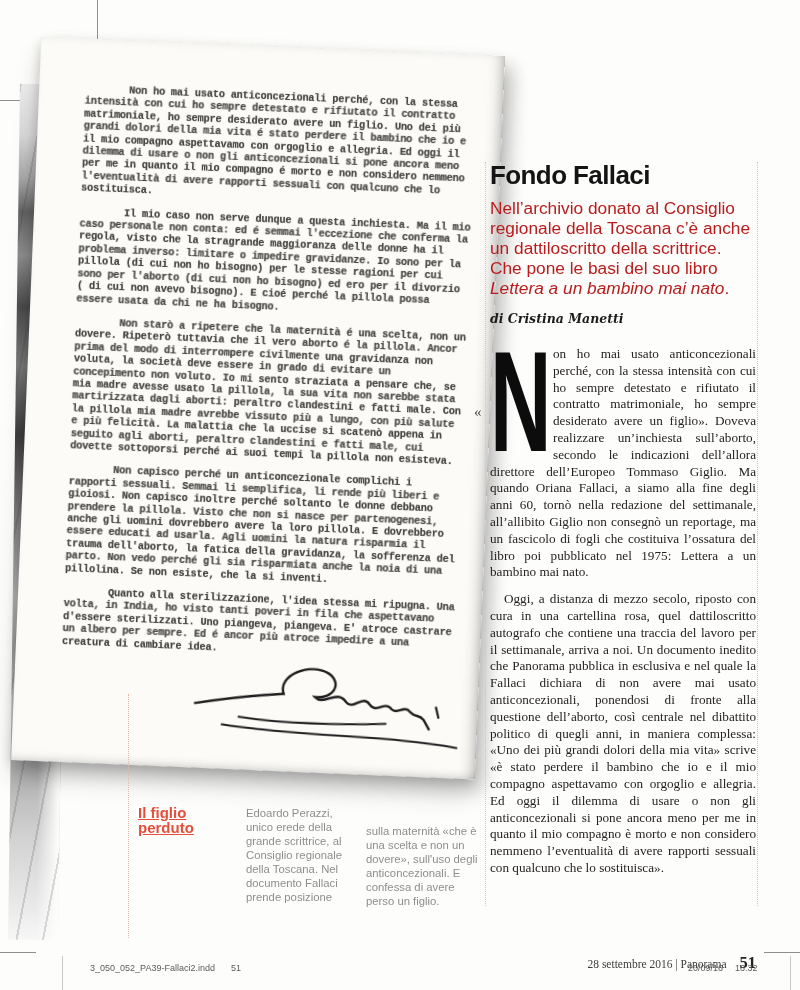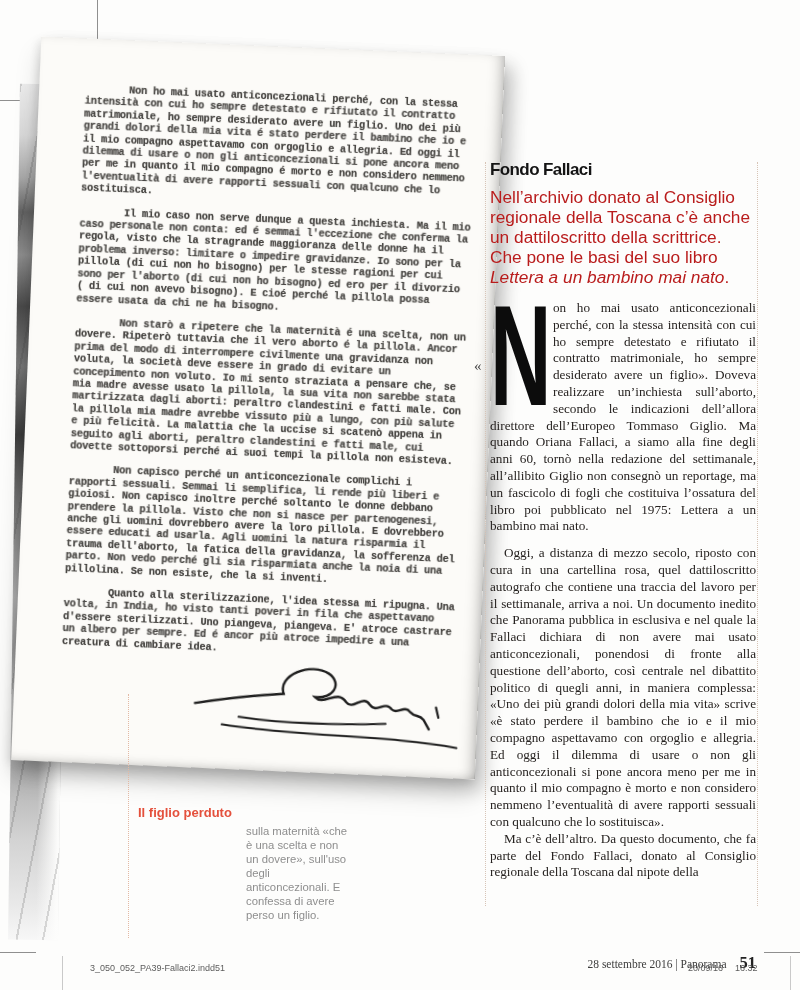--- a/index.html
+++ b/index.html
@@ -46,21 +46,21 @@
   .signature{display:block;margin:-14px 0 0 116px;}
 
   
   .guide{position:absolute;width:0;border-left:1px dotted #d7c4b6;}
   .g1{left:485px;top:162px;height:744px;}
   .g2{left:757px;top:162px;height:744px;}
   .g3{left:128px;top:694px;height:244px;border-left-color:#e3b9a4;}
 
   
   .article{position:absolute;left:490px;top:160px;width:266px;}
-  .headline{font-size:17px;font-weight:800;letter-spacing:-.6px;color:#141414;margin:0 0 7px;}
+  .headline{font-size:26px;font-weight:800;letter-spacing:-.6px;color:#141414;margin:0 0 7px;}
   .deck{font-size:17.3px;line-height:20px;color:#b91c1c;margin:0 0 13px;}
   .deck .it{font-style:italic;}
   .byline{font-family:"DejaVu Serif","Liberation Serif",serif;font-style:italic;font-weight:600;
     font-size:12.5px;color:#1c1c1c;margin:0 0 20px;}
   .body{font-family:"Liberation Serif",serif;font-size:13.2px;line-height:16.8px;
     text-align:justify;color:#262220;}
   .body p{margin:0 0 10px;position:relative;}
   .body .indent{text-indent:14px;margin-bottom:0;}
   .dropcap-box{float:left;width:54px;height:110px;margin:4px 9px 0 0;}
   .dropcap{display:block;font-family:"Liberation Sans",sans-serif;font-weight:900;
@@ -71,27 +71,27 @@
 
   
   .mag-footer{position:absolute;left:490px;top:906px;width:266px;display:flex;
     justify-content:flex-end;align-items:baseline;gap:13px;
     font-family:"Liberation Serif",serif;color:#3c3c3c;font-size:11.5px;margin-top:47px;}
   .mag-footer .pageno{font-size:16.5px;font-weight:700;color:#222;}
 
   
   .caption{position:absolute;left:138px;top:806px;width:340px;display:grid;
     grid-template-columns:96px 108px 112px;column-gap:12px;}
-  .cap-title{color:#e4503c;font-weight:800;font-size:13px;line-height:14.5px;margin:0 0 7px;}
+  .cap-title{color:#e4503c;font-weight:800;font-size:15px;line-height:14.5px;margin:0 0 7px;text-decoration:underline;}
   .cap-text{color:#8e8e8e;font-size:11.3px;line-height:14px;}
   .cap-col3{padding-top:18px;}
 
   
   .proof{position:absolute;left:0;top:963px;width:800px;font-size:9px;color:#5c5c5c;}
-  .proof .pl{position:absolute;left:90px;display:flex;gap:0;}
+  .proof .pl{position:absolute;left:90px;display:flex;gap:16px;}
   .proof .pr{position:absolute;left:688px;display:flex;gap:12px;}
 </style>
 </head>
 <body>
 
 <div class="sheet">
 
   <div class="mark m-top-v"></div>
   <div class="mark m-left-h"></div>
   <div class="mark m-botl-h"></div>
@@ -117,42 +117,43 @@
     </div>
   </div>
 
   <div class="guide g1"></div>
   <div class="guide g2"></div>
   <div class="guide g3"></div>
 
   <div class="article">
     <h1 class="headline">Fondo Fallaci</h1>
     <div class="deck"><span>Nell’archivio donato al Consiglio regionale della Toscana c’è anche un dattiloscritto della scrittrice. Che pone le basi del suo libro </span><span class="it">Lettera a un bambino mai nato</span><span>.</span></div>
+    <div class="byline">di Cristina Manetti</div>
 
     <div class="body">
       <p>
         <span class="open-quote">«</span>
         <span class="dropcap-box">
             <span class="dropcap">N</span>
           </span><span>on ho mai usato anticoncezionali perché, con la stessa intensità con cui ho sempre detestato e rifiutato il contratto matrimoniale, ho sempre desiderato avere un figlio». Doveva realizzare un’inchiesta sull’aborto, secondo le indicazioni dell’allora direttore dell’</span><span class="it">Europeo</span><span> Tommaso Giglio. Ma quando Oriana Fallaci, a siamo alla fine degli anni 60, tornò nella redazione del settimanale, all’allibito Giglio non consegnò un reportage, ma un fascicolo di fogli che costituiva l’ossatura del libro poi pubblicato nel 1975: </span><span class="it">Lettera a un bambino mai nato</span><span>.</span>
       </p>
       <p class="indent"><span class="b">Oggi, a distanza di mezzo secolo, riposto con cura in una cartellina rosa,</span><span> quel dattiloscritto autografo che contiene una traccia del lavoro per il settimanale, arriva a noi. Un documento inedito che </span><span class="it">Panorama</span><span> pubblica in esclusiva e nel quale la Fallaci dichiara di non avere mai usato anticoncezionali, ponendosi di fronte alla questione dell’aborto, così centrale nel dibattito politico di quegli anni, in maniera complessa: «Uno dei più grandi dolori della mia vita» scrive «è stato perdere il bambino che io e il mio compagno aspettavamo con orgoglio e allegria. Ed oggi il dilemma di usare o non gli anticoncezionali si pone ancora meno per me in quanto il mio compagno è morto e non considero nemmeno l’eventualità di avere rapporti sessuali con qualcuno che lo sostituisca».</span></p>
-      <p class="indent">Ma c’è dell’altro. Da questo documento, che fa parte del Fondo Fallaci, donato al Consiglio regionale della Toscana dal nipote della</p>
     </div>
   </div>
 
   <div class="mag-footer">
     <span>28 settembre 2016  |  Panorama</span>
     <span class="pageno">51</span>
   </div>
 
   <div class="caption">
     <div>
       <div class="cap-title">Il figlio perduto</div>
     </div>
+    <div class="cap-text">Edoardo Perazzi, unico erede della grande scrittrice, al Consiglio regionale della Toscana. Nel documento Fallaci prende posizione</div>
     <div class="cap-text cap-col3">sulla maternità «che è una scelta e non un dovere», sull'uso degli anticoncezionali. E confessa di avere perso un figlio.</div>
   </div>
 
   <div class="proof">
     <div class="pl">
       <span>3_050_052_PA39-Fallaci2.indd</span>
       <span>51</span>
     </div>
     <div class="pr">
       <span>20/09/16</span>

